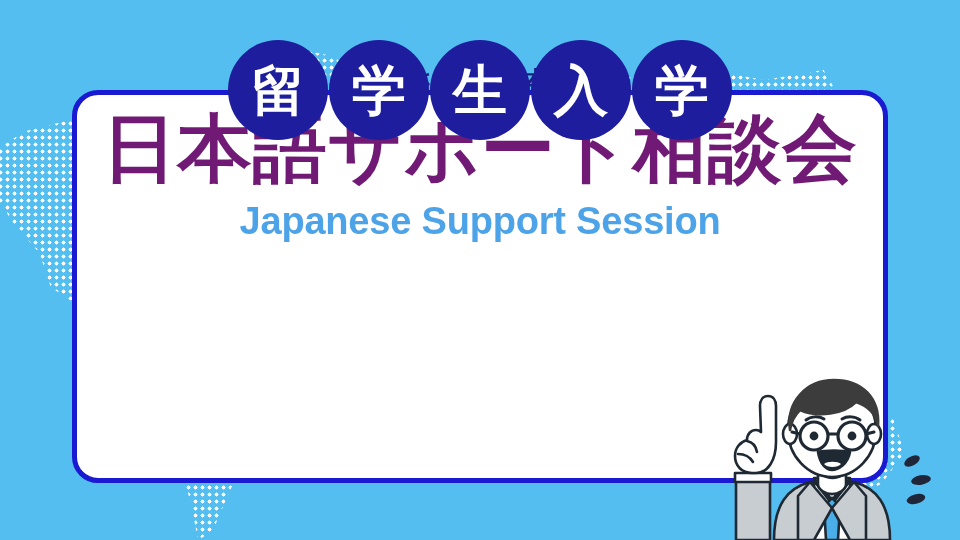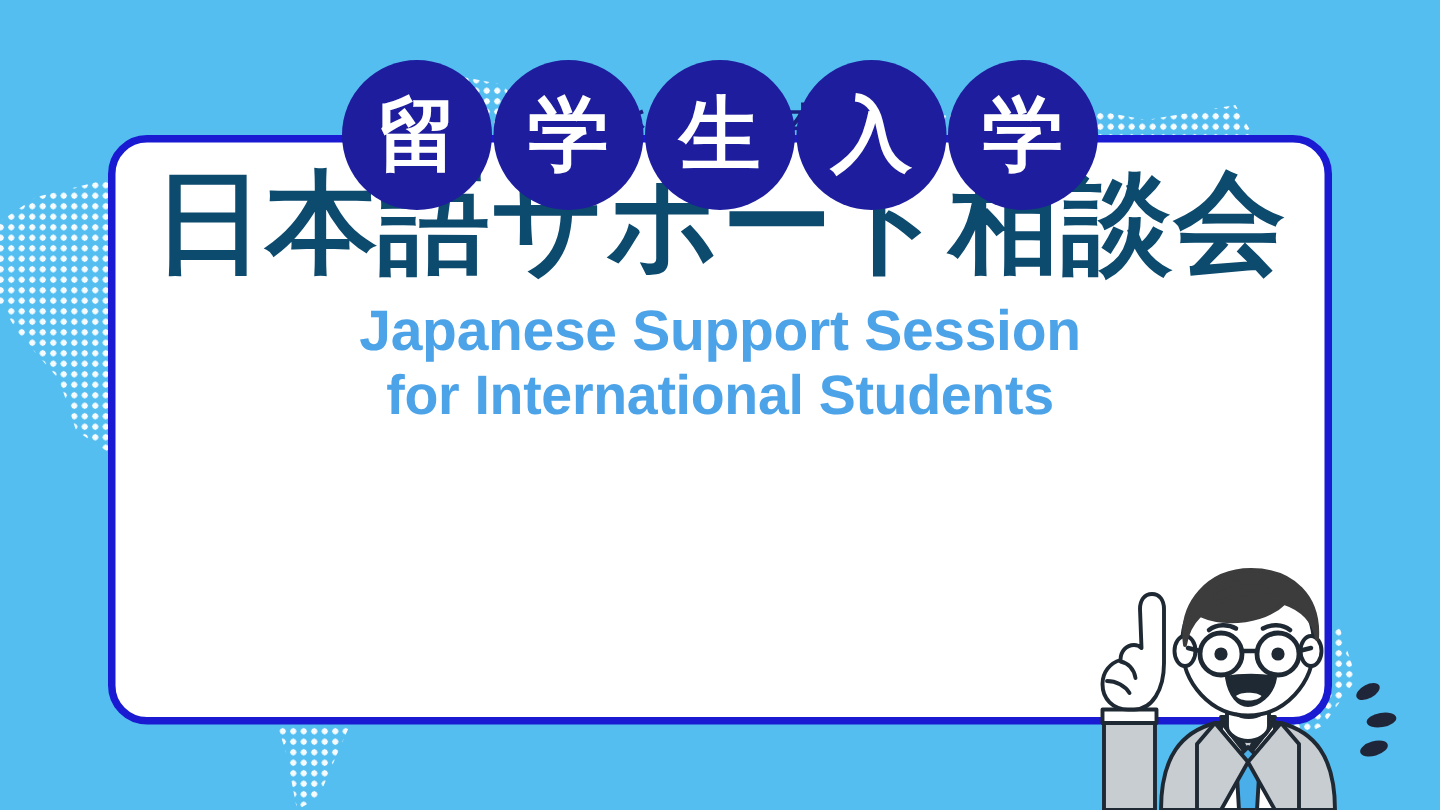--- a/index.html
+++ b/index.html
@@ -59,21 +59,21 @@
   }
   .slash{
     font-size:31px;font-weight:400;
     display:inline-block;
     transform:skewX(0deg);
   }
   .slash.left{transform:rotate(0deg);}
 
   #main-title{
     margin-top:12px;
-    color:#0c4a6e;
+    color:#701a75;
     font-size:74px;font-weight:700;
     letter-spacing:1px;
     line-height:1.05;
     white-space:nowrap;
   }
 
   #en-line1{
     margin-top:14px;
     color:#4da3e8;
     font-size:38px;font-weight:700;
@@ -156,21 +156,20 @@
 
     <div id="subtitle-row">
       <span class="slash left">\</span>
       <span>やさしい日本語</span>
       <span class="slash">/</span>
     </div>
 
     <div id="main-title">日本語サポート相談会</div>
 
     <div id="en-line1">Japanese Support Session</div>
-    <div id="en-line2">for International Students</div>
 
   </div>
 
   <svg id="motion-marks" viewBox="0 0 52 56">
     <g fill="#20263a">
       <ellipse cx="14" cy="9" rx="8.5" ry="4.6" transform="rotate(-28 14 9)"></ellipse>
       <ellipse cx="23" cy="28" rx="10" ry="4.8" transform="rotate(-10 23 28)"></ellipse>
       <ellipse cx="18" cy="47" rx="9.5" ry="4.8" transform="rotate(-16 18 47)"></ellipse>
     </g>
   </svg>

